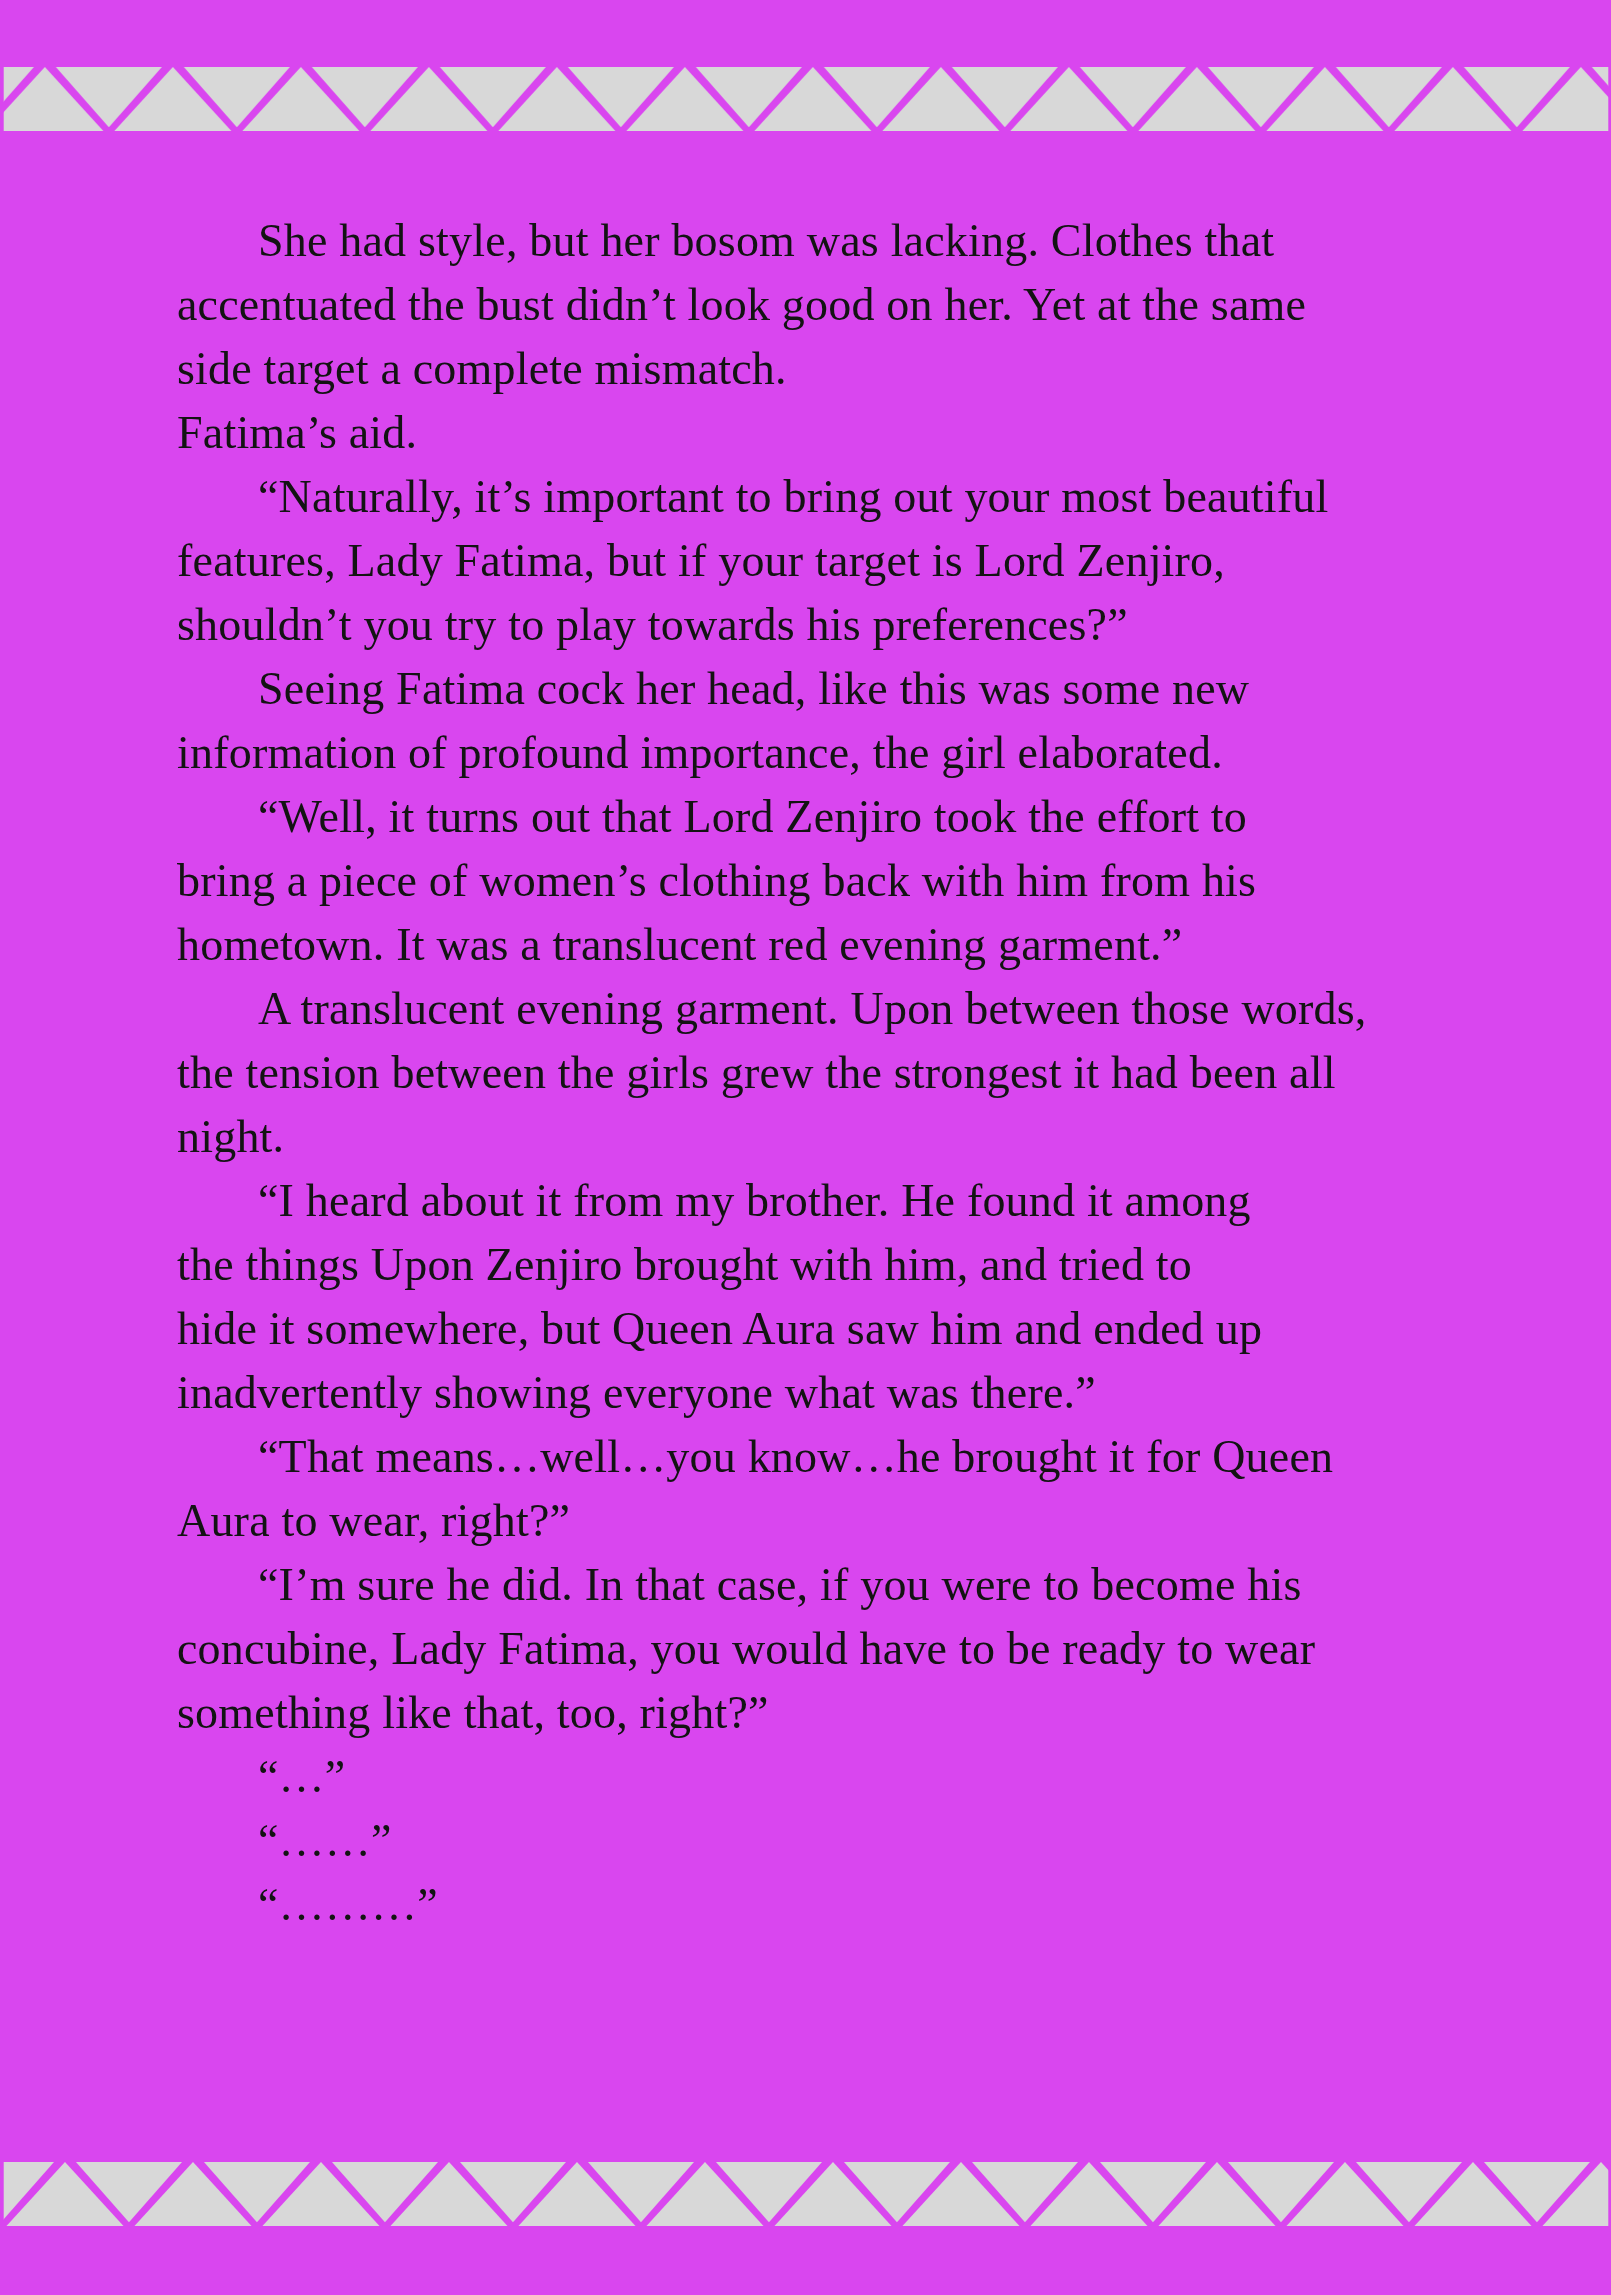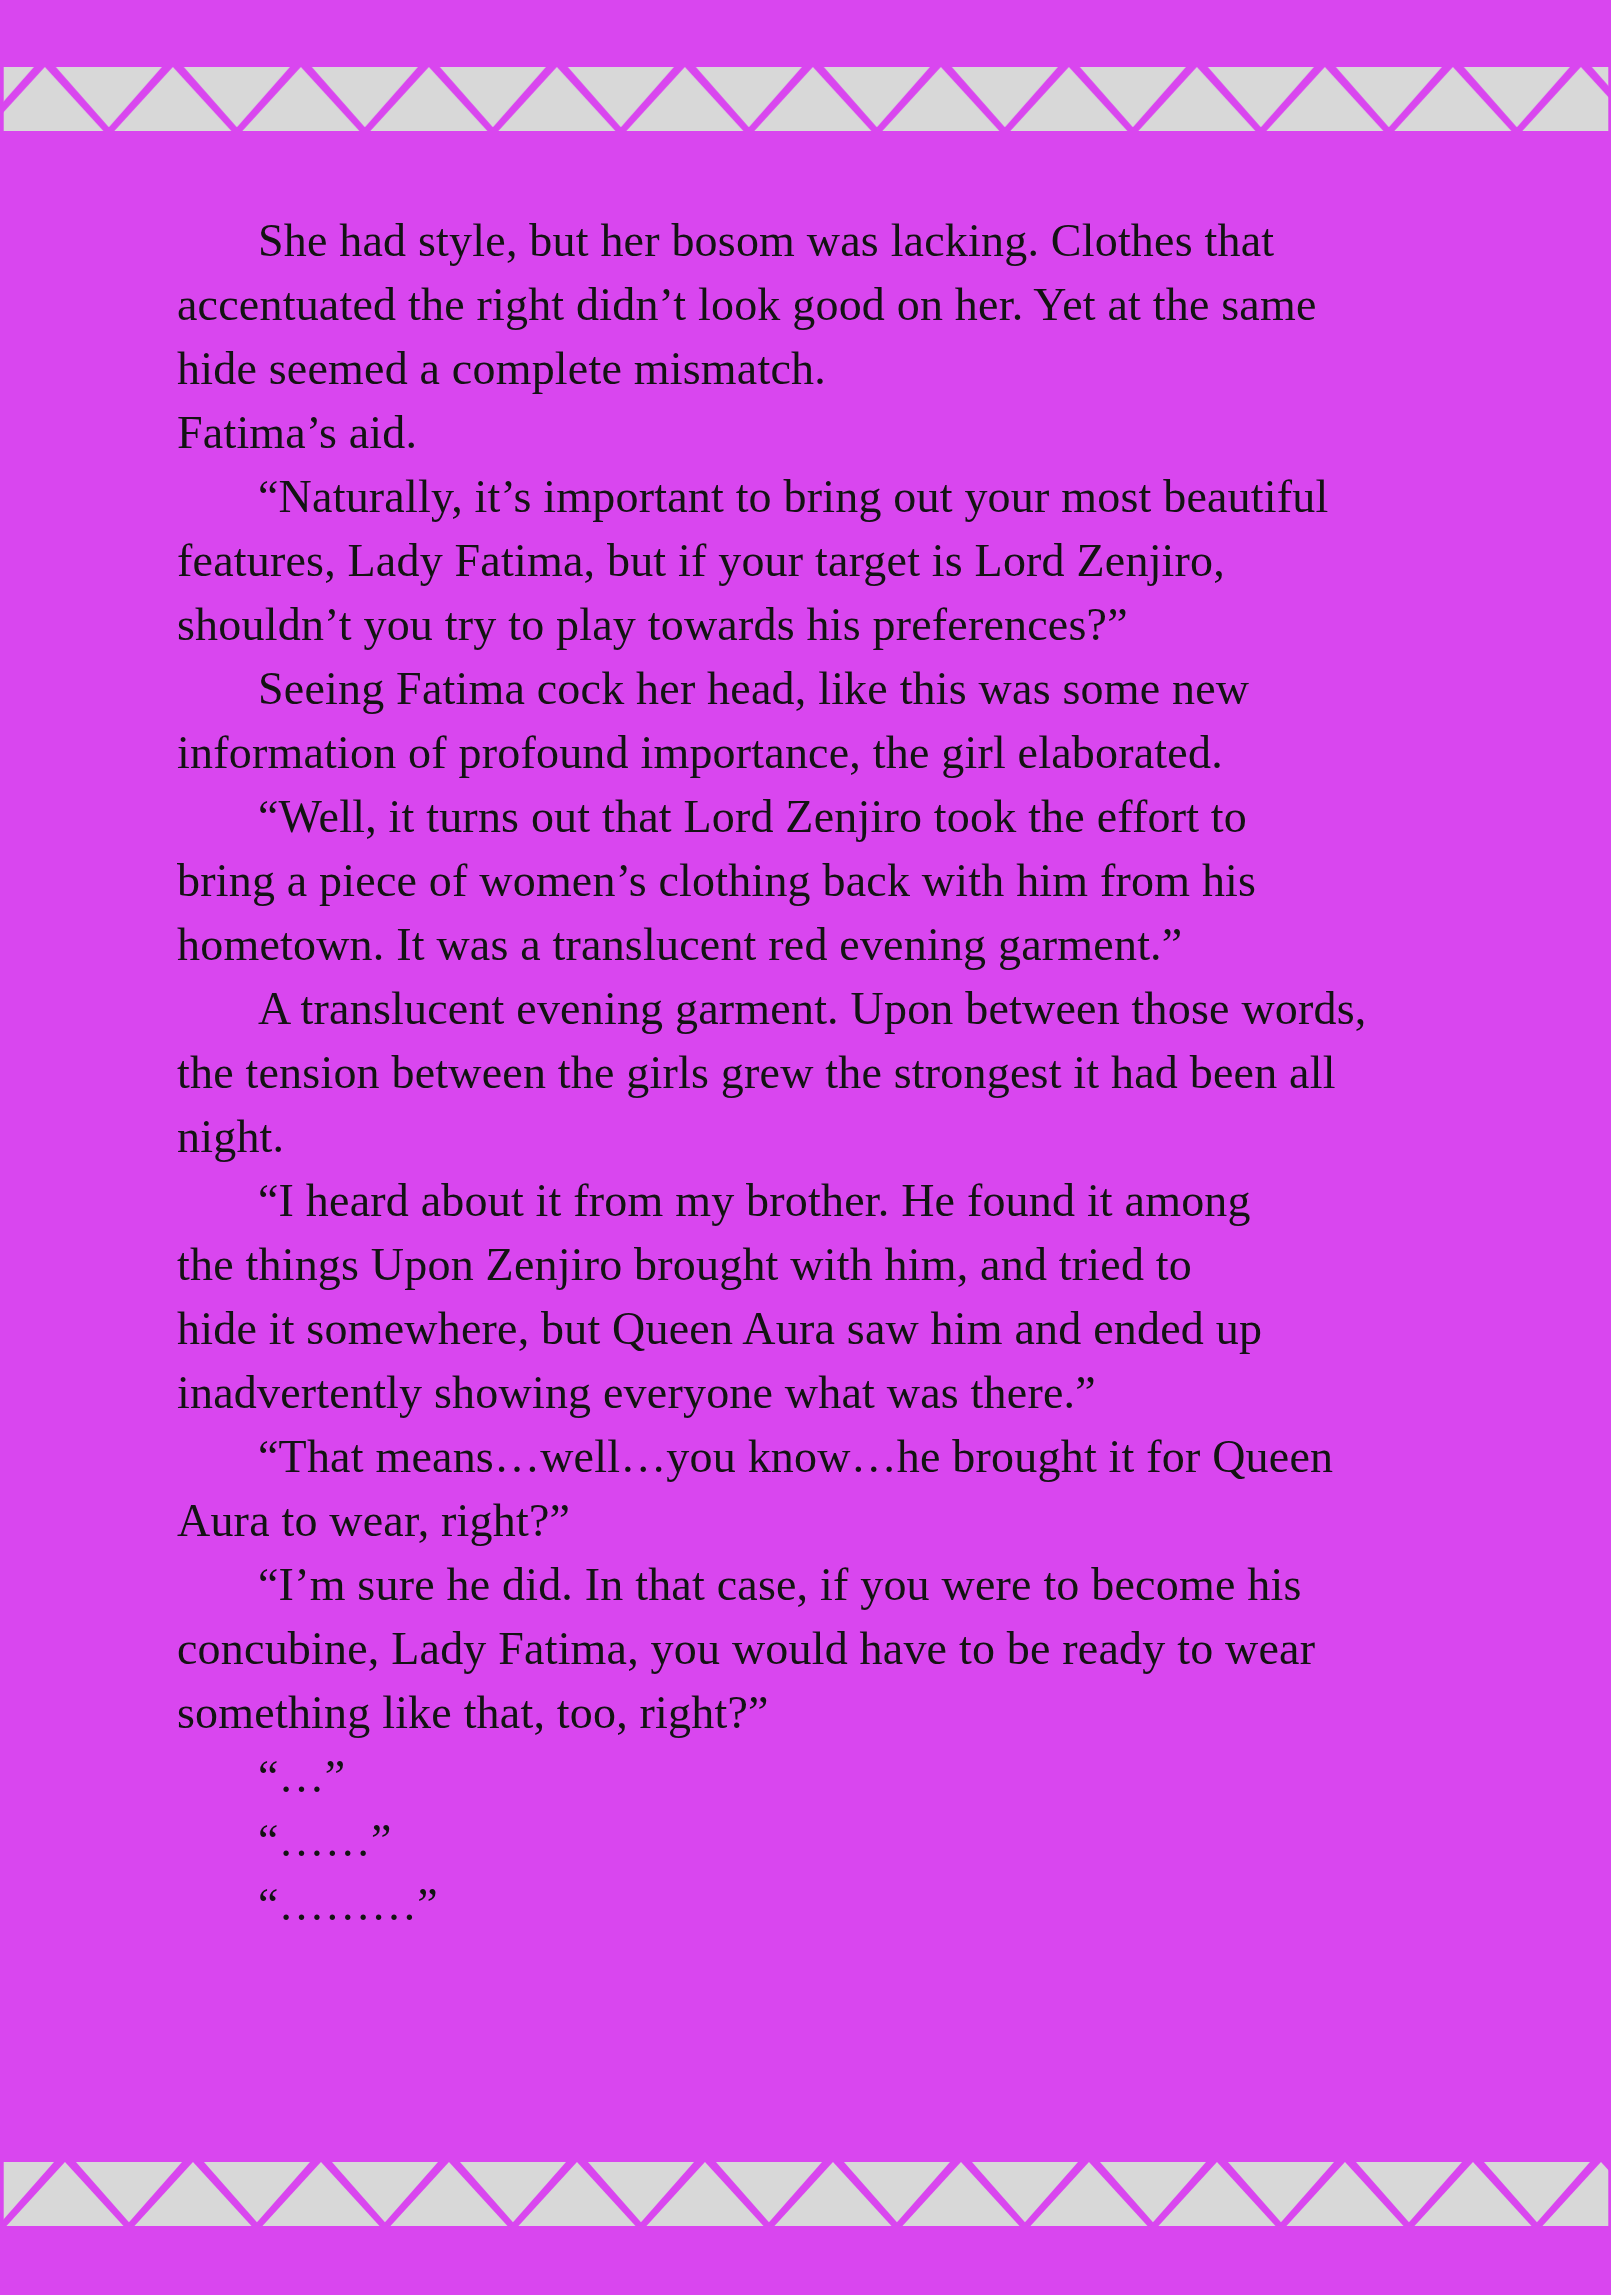--- a/index.html
+++ b/index.html
@@ -53,22 +53,22 @@
         <polygon points="6,70 70,0 134,70" fill="#d8d8d8"></polygon>
         <polygon points="-58,0 58,0 0,66" fill="#d8d8d8"></polygon>
         <polygon points="82,0 198,0 140,66" fill="#d8d8d8"></polygon>
       </pattern>
     </defs>
     <rect width="1755" height="70" fill="url(#tri-top)"></rect>
   </svg>
 
   <div class="text-block">
       <div class="line indent">She had style, but her bosom was lacking. Clothes that</div>
-      <div class="line">accentuated the right didn’t look good on her. Yet at the same</div>
-      <div class="line">hide seemed a complete mismatch.</div>
+      <div class="line">accentuated the bust didn’t look good on her. Yet at the same</div>
+      <div class="line">side target a complete mismatch.</div>
       <div class="line">Fatima’s aid.</div>
       <div class="line indent">“Naturally, it’s important to bring out your most beautiful</div>
       <div class="line">features, Lady Fatima, but if your target is Lord Zenjiro,</div>
       <div class="line">shouldn’t you try to play towards his preferences?”</div>
       <div class="line indent">Seeing Fatima cock her head, like this was some new</div>
       <div class="line">information of profound importance, the girl elaborated.</div>
       <div class="line indent">“Well, it turns out that Lord Zenjiro took the effort to</div>
       <div class="line">bring a piece of women’s clothing back with him from his</div>
       <div class="line">hometown. It was a translucent red evening garment.”</div>
       <div class="line indent">A translucent evening garment. Upon between those words,</div>

